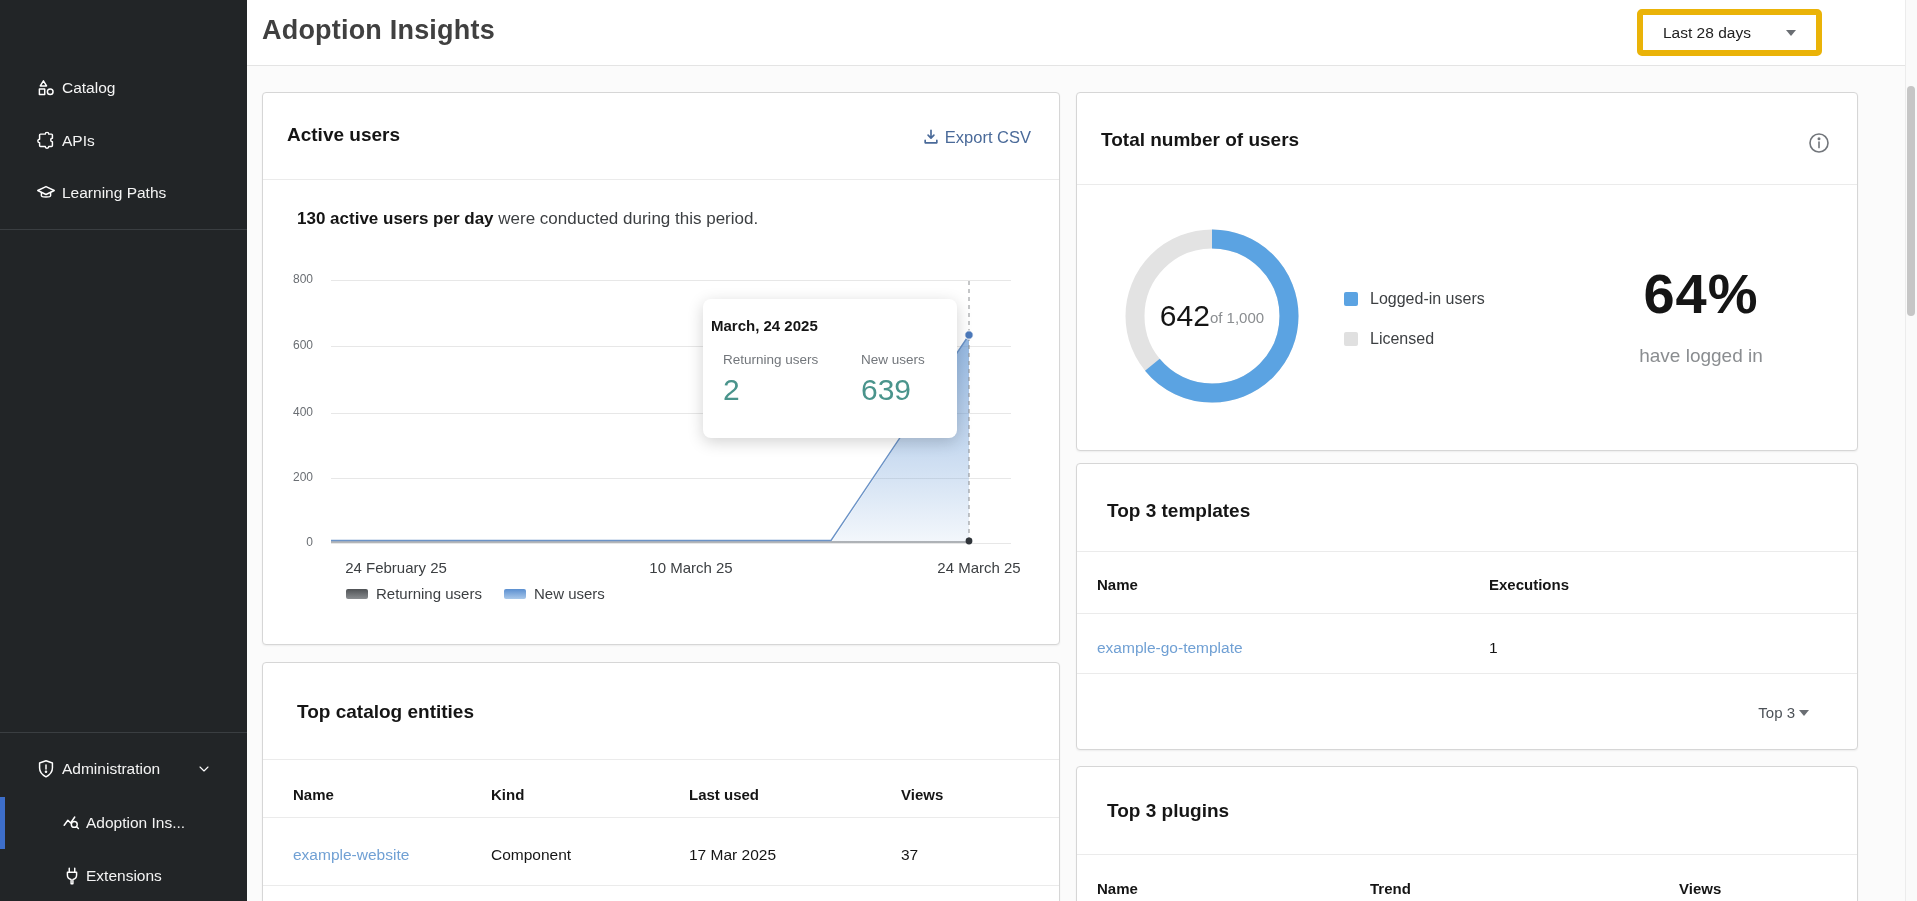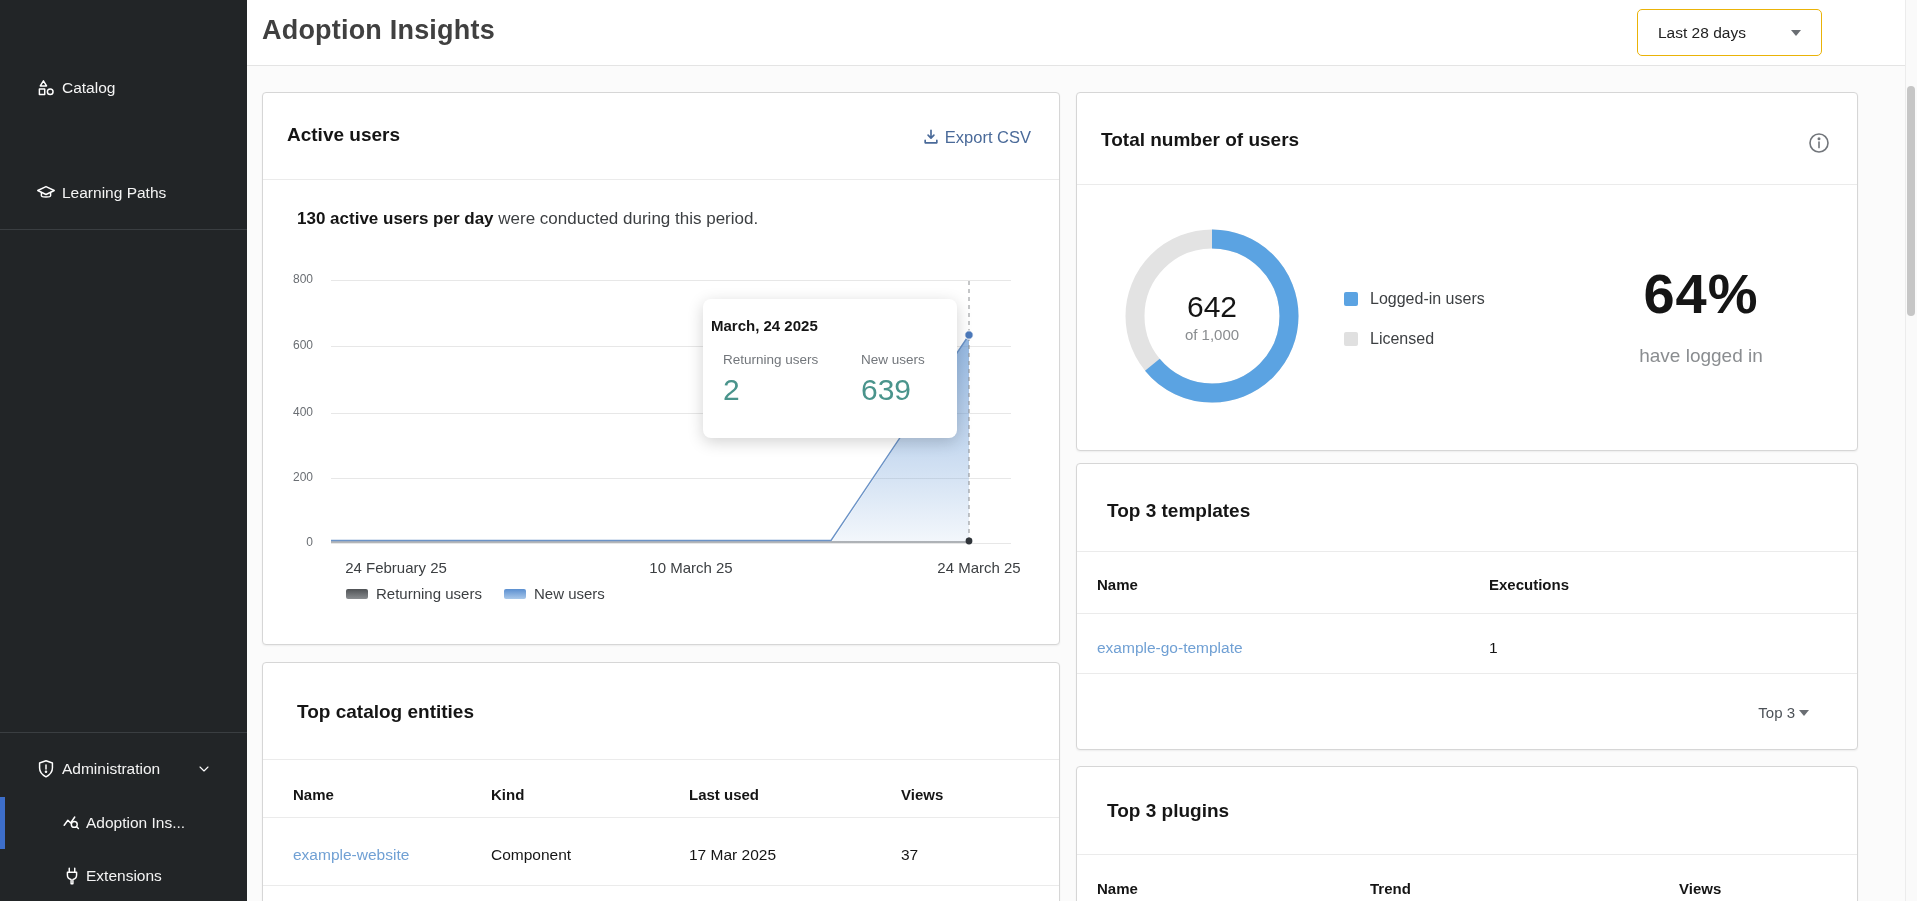--- a/index.html
+++ b/index.html
@@ -15,21 +15,21 @@
   .side-item.child .ic { left:60px; }
   .side-item.child .lbl { left:86px; }
   .side-div { position:absolute; left:0; width:247px; height:1px; background:#3a3e41; }
   .active-bar { position:absolute; left:0; top:797px; width:5px; height:52px; background:#3d6ec9; }
   .chev { position:absolute; left:196px; top:12px; }
   svg.icn { stroke:#ffffff; stroke-width:1.6; fill:none; stroke-linecap:round; stroke-linejoin:round; }
 
   
   .hd { position:absolute; left:247px; top:0; width:1670px; height:66px; background:#ffffff; border-bottom:1px solid #e4e4e4; z-index:2; }
   .page-title { position:absolute; left:15px; top:15px; font-size:27px; font-weight:700; color:#404040; letter-spacing:.2px; }
-  .range-sel { position:absolute; left:1390px; top:9px; width:185px; height:47px; border:1px solid #eab308; border-radius:5px; background:#fff; display:flex; align-items:center; cursor:pointer; }
+  .range-sel { position:absolute; left:1390px; top:9px; width:185px; height:47px; border:6px solid #eab308; border-radius:5px; background:#fff; display:flex; align-items:center; cursor:pointer; }
   .range-sel .val { margin-left:20px; font-size:15.5px; color:#222; }
   .caret { width:0; height:0; border-left:5px solid transparent; border-right:5px solid transparent; border-top:6px solid #6a6e73; display:inline-block; }
   .range-sel .caret { position:absolute; right:20px; }
 
   
   .card { position:absolute; background:#fff; border:1px solid #d6d6d6; border-radius:4px; box-shadow:0 1px 2px rgba(0,0,0,.06); }
   .card-title { position:absolute; font-size:19px; font-weight:700; color:#151515; }
   .hline { position:absolute; left:0; width:100%; height:1px; background:#ebebeb; }
 
   
@@ -48,21 +48,21 @@
 
   .tooltip { position:absolute; left:440px; top:206px; width:254px; height:139px; background:#fff; border-radius:8px; box-shadow:0 4px 16px rgba(0,0,0,.18); z-index:3; }
   .tt-date { position:absolute; left:8px; top:18px; font-size:15px; font-weight:600; color:#151515; }
   .tt-lab { position:absolute; top:53px; font-size:13.5px; color:#72767b; }
   .tt-val { position:absolute; top:74px; font-size:30px; font-weight:500; color:#4a948c; }
 
   
   #card-total { left:1076px; top:92px; width:782px; height:359px; }
   .info-ic { position:absolute; right:26px; top:38px; cursor:pointer; }
   .donut-wrap { position:absolute; left:42px; top:130px; width:186px; height:186px; }
-  .donut-center { position:absolute; left:42px; top:130px; width:186px; height:186px; display:flex; flex-direction:column; align-items:center; justify-content:center; }
+  .donut-center { position:absolute; left:42px; top:130px; width:186px; height:186px; display:flex; flex-direction:row; align-items:center; justify-content:center; }
   .donut-center .v { font-size:30px; color:#151515; }
   .donut-center .c { font-size:15px; color:#8a8d90; margin-top:2px; }
   .dlegend { position:absolute; left:267px; display:flex; align-items:center; gap:12px; font-size:16px; color:#3c3f42; }
   .dsw { width:14px; height:14px; border-radius:2px; display:inline-block; }
   .pct-block { position:absolute; left:499px; width:250px; text-align:center; }
   .pct { font-size:56px; font-weight:700; color:#151515; letter-spacing:1px; }
   .pct-cap { font-size:19px; color:#8a8d90; }
 
   
   .th { position:absolute; font-size:15px; font-weight:700; color:#151515; }
@@ -91,20 +91,28 @@
   <aside class="sidebar">
     <div class="side-item" style="top:68px">
       <span class="ic">
         <svg class="icn" width="22" height="22" viewBox="0 0 24 24">
             <path d="M9.2 4.2 L12.6 9.8 H5.8 Z"></path>
             <rect x="4.8" y="13.2" width="5.8" height="5.8"></rect>
             <circle cx="16.6" cy="16.1" r="3.1"></circle>
           </svg>
       </span>
       <span class="lbl">Catalog</span>
+    </div>
+    <div class="side-item" style="top:121px">
+      <span class="ic">
+        <svg class="icn" width="22" height="22" viewBox="0 0 24 24">
+            <path d="M9 4.5 h2.2 a1.9 1.9 0 1 1 3.8 0 H18 a1 1 0 0 1 1 1 V9 a1.9 1.9 0 1 0 0 3.8 V17 a1 1 0 0 1-1 1 h-3 a1.9 1.9 0 1 1-3.8 0 H6 a1 1 0 0 1-1-1 v-3.2 a1.9 1.9 0 1 1 0-3.8 V5.5 a1 1 0 0 1 1-1 Z"></path>
+          </svg>
+      </span>
+      <span class="lbl">APIs</span>
     </div>
     <div class="side-item" style="top:173px">
       <span class="ic">
         <svg class="icn" width="22" height="22" viewBox="0 0 24 24">
             <path d="M12 5 L21 9.3 L12 13.6 L3 9.3 Z"></path>
             <path d="M7 11.3 V15 c0 1.8 10 1.8 10 0 V11.3"></path>
           </svg>
       </span>
       <span class="lbl">Learning Paths</span>
     </div>

